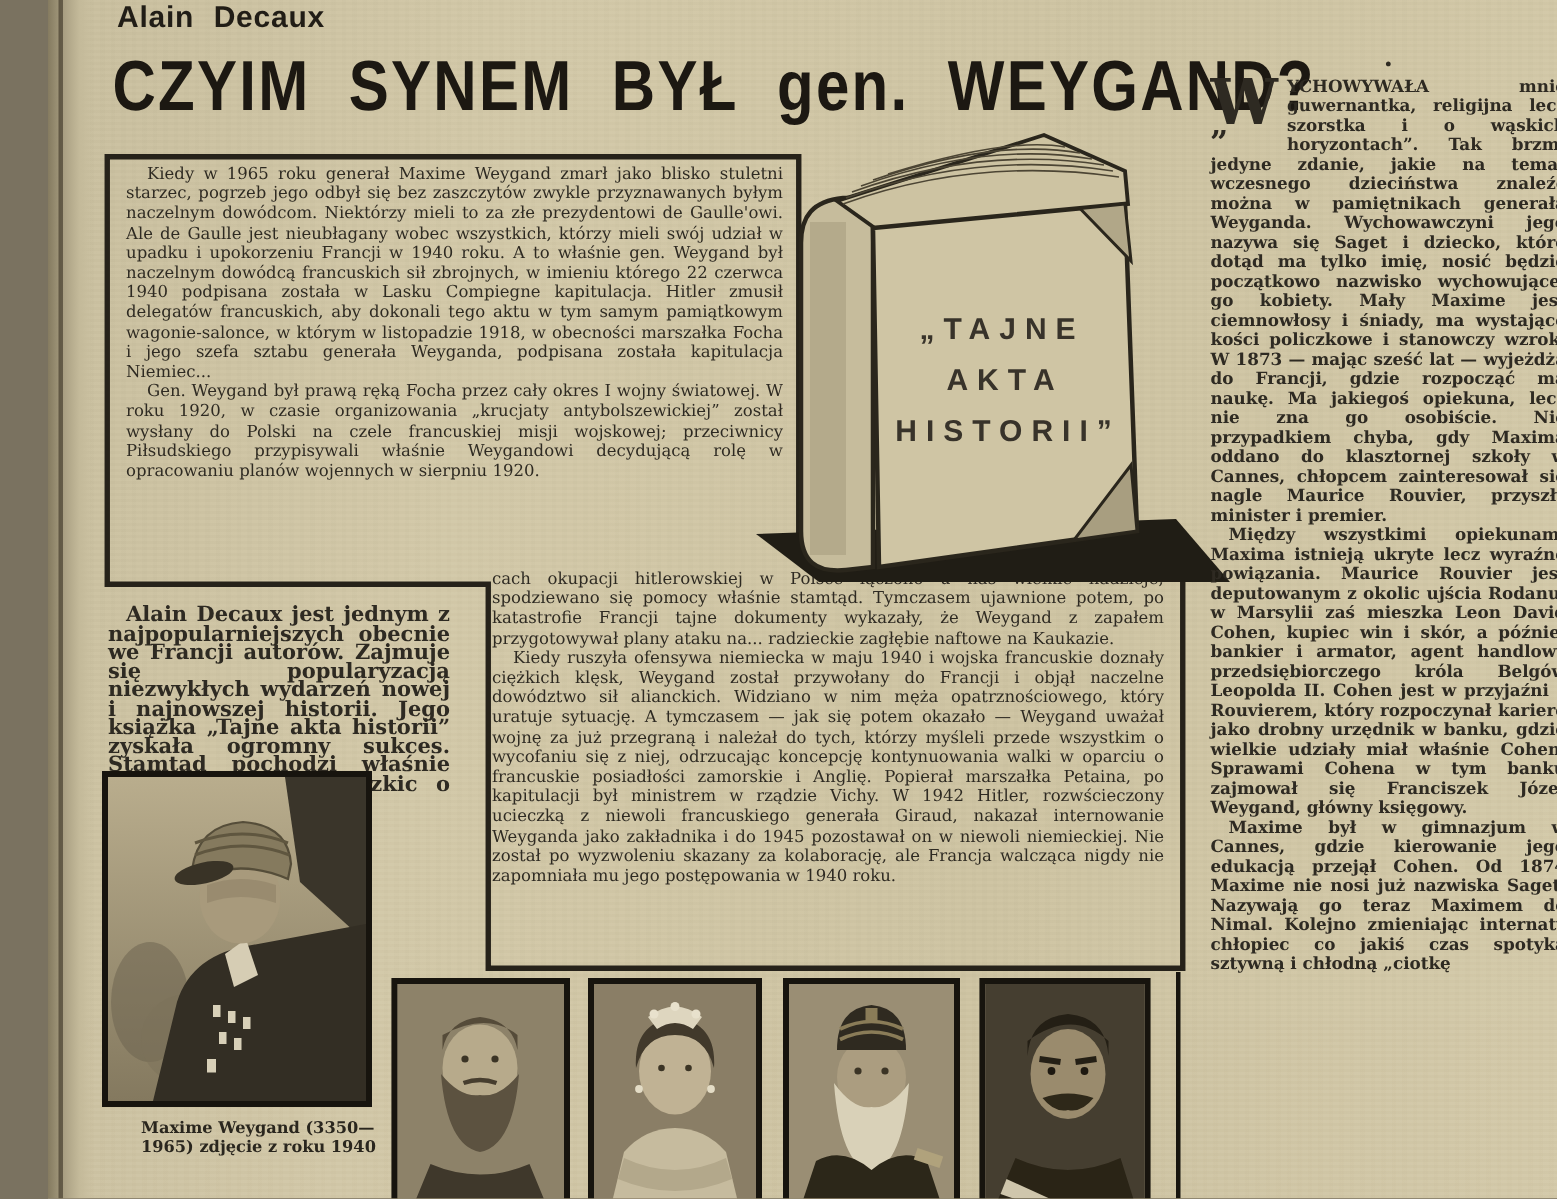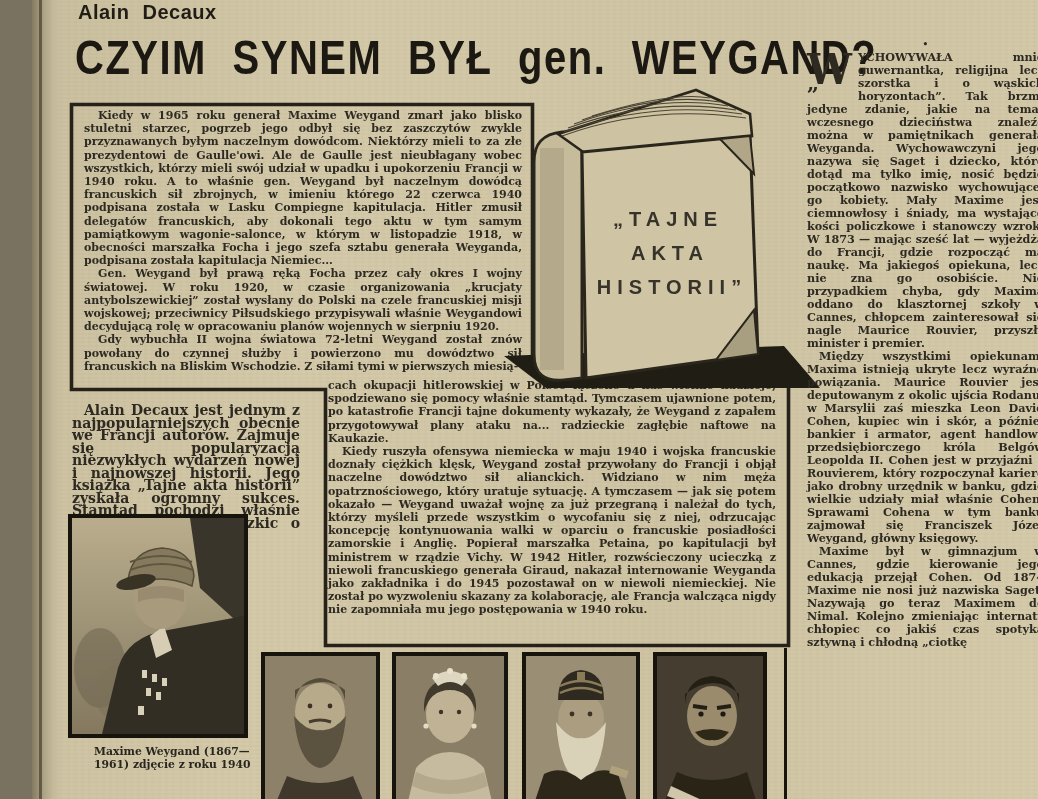--- a/index.html
+++ b/index.html
@@ -13,21 +13,21 @@
                repeating-linear-gradient(90deg,rgba(120,110,85,.04) 0 3px,rgba(255,250,230,.04) 3px 7px);}
   .scan-edge{position:absolute;left:0;top:0;width:30px;height:799px;
     background:linear-gradient(90deg,#857b60 0%,#a99f82 35%,#c4ba9a 70%,rgba(205,195,162,0) 100%);}
   .scan-edge .fold{position:absolute;left:7px;top:0;width:3px;height:100%;background:rgba(45,38,25,.55);}
   .author{position:absolute;left:46px;top:1px;font-family:"Liberation Sans",sans-serif;
     font-weight:700;font-size:20px;letter-spacing:.5px;word-spacing:7px;color:#211d16;}
   .headline{position:absolute;left:43px;top:32px;font-family:"Liberation Sans",sans-serif;
     font-weight:700;font-size:40px;letter-spacing:1.5px;word-spacing:13px;color:#1c1812;
     transform:scaleY(1.18);transform-origin:left top;white-space:nowrap;}
   .border-svg{position:absolute;left:0;top:0;}
-  .body-text{position:absolute;text-align:justify;font-weight:700;}
+  .body-text{position:absolute;text-align:justify;font-weight:400;}
   .body-text p{margin:0;text-indent:14px;}
   .body-text p.noindent{text-indent:0;}
   .blockA{left:52px;top:109px;width:438px;font-size:11px;line-height:13.2px;}
   .blockB{left:296px;top:379px;width:448px;font-size:11px;line-height:13.2px;}
   .sidebar-note{position:absolute;left:40px;top:404px;width:228px;font-size:14px;
     line-height:12.5px;font-weight:700;text-align:justify;}
   .sidebar-note p{margin:0;text-indent:12px;}
   .photo-frame{position:absolute;border:4px solid #17140e;box-sizing:border-box;background:#9a8f75;}
   .weygand{left:36px;top:514px;width:180px;height:224px;}
   .caption{position:absolute;left:62px;top:746px;width:178px;font-size:10.8px;line-height:12.8px;
@@ -58,21 +58,20 @@
   <div class="author">Alain Decaux</div>
   <div class="headline">CZYIM SYNEM BYŁ gen. WEYGAND?</div>
 
   <svg class="border-svg" width="1038" height="799" viewBox="0 0 1038 799">
     <path d="M39.5,104.5 L500.5,104.5 L500.5,368.5 L756.5,368.5 L756.5,645.5 L293.5,645.5 L293.5,389.5 L39.5,389.5 Z" fill="none" stroke="#26221a" stroke-width="3.6"></path>
   </svg>
 
   <div class="body-text blockA">
     <p>Kiedy w 1965 roku generał Maxime Weygand zmarł jako blisko stuletni starzec, pogrzeb jego odbył się bez zaszczytów zwykle przyznawanych byłym naczelnym dowódcom. Niektórzy mieli to za złe prezydentowi de Gaulle'owi. Ale de Gaulle jest nieubłagany wobec wszystkich, którzy mieli swój udział w upadku i upokorzeniu Francji w 1940 roku. A to właśnie gen. Weygand był naczelnym dowódcą francuskich sił zbrojnych, w imieniu którego 22 czerwca 1940 podpisana została w Lasku Compiegne kapitulacja. Hitler zmusił delegatów francuskich, aby dokonali tego aktu w tym samym pamiątkowym wagonie-salonce, w którym w listopadzie 1918, w obecności marszałka Focha i jego szefa sztabu generała Weyganda, podpisana została kapitulacja Niemiec...</p>
     <p>Gen. Weygand był prawą ręką Focha przez cały okres I wojny światowej. W roku 1920, w czasie organizowania „krucjaty antybolszewickiej” został wysłany do Polski na czele francuskiej misji wojskowej; przeciwnicy Piłsudskiego przypisywali właśnie Weygandowi decydującą rolę w opracowaniu planów wojennych w sierpniu 1920.</p>
-    <p>Gdy wybuchła II wojna światowa 72-letni Weygand został znów powołany do czynnej służby i powierzono mu dowództwo sił francuskich na Bliskim Wschodzie. Z siłami tymi w pierwszych miesią-</p>
   </div>
   <div class="body-text blockB">
     <p class="noindent">cach okupacji hitlerowskiej w Polsce łączono u nas wielkie nadzieje; spodziewano się pomocy właśnie stamtąd. Tymczasem ujawnione potem, po katastrofie Francji tajne dokumenty wykazały, że Weygand z zapałem przygotowywał plany ataku na... radzieckie zagłębie naftowe na Kaukazie.</p>
     <p>Kiedy ruszyła ofensywa niemiecka w maju 1940 i wojska francuskie doznały ciężkich klęsk, Weygand został przywołany do Francji i objął naczelne dowództwo sił alianckich. Widziano w nim męża opatrznościowego, który uratuje sytuację. A tymczasem — jak się potem okazało — Weygand uważał wojnę za już przegraną i należał do tych, którzy myśleli przede wszystkim o wycofaniu się z niej, odrzucając koncepcję kontynuowania walki w oparciu o francuskie posiadłości zamorskie i Anglię. Popierał marszałka Petaina, po kapitulacji był ministrem w rządzie Vichy. W 1942 Hitler, rozwścieczony ucieczką z niewoli francuskiego generała Giraud, nakazał internowanie Weyganda jako zakładnika i do 1945 pozostawał on w niewoli niemieckiej. Nie został po wyzwoleniu skazany za kolaborację, ale Francja walcząca nigdy nie zapomniała mu jego postępowania w 1940 roku.</p>
   </div>
 
   <div class="sidebar-note">
     <p>Alain Decaux jest jednym z najpopularniejszych obecnie we Francji autorów. Zajmuje się popularyzacją niezwykłych wydarzeń nowej i najnowszej historii. Jego książka „Tajne akta historii” zyskała ogromny sukces. Stamtąd pochodzi właśnie drukowany poniżej szkic o gen. Weygandzie.</p>
   </div>
 
@@ -124,21 +123,21 @@
       <g fill="#d8d0b8">
         <rect x="70" y="152" width="5" height="8"></rect>
           <rect x="80" y="156" width="5" height="8"></rect>
         <rect x="90" y="160" width="5" height="8"></rect>
           <rect x="74" y="170" width="5" height="8"></rect>
         <rect x="84" y="174" width="5" height="8"></rect>
           <rect x="66" y="188" width="6" height="9"></rect>
       </g>
     </svg>
   </div>
-  <div class="caption">Maxime Weygand (1867— 1961) zdjęcie z roku 1940</div>
+  <div class="caption">Maxime Weygand (3350— 1965) zdjęcie z roku 1940</div>
 
   <div class="portraits">
     <div class="photo-frame p1">
       <svg width="111" height="154" viewBox="0 0 111 154">
         <rect width="111" height="154" fill="#998d72"></rect>
         <rect width="111" height="154" fill="#6d6450" opacity=".25"></rect>
         <ellipse cx="55" cy="56" rx="25" ry="29" fill="#b7aa8b"></ellipse>
         <path d="M30,44 Q34,24 55,22 Q76,24 80,44 L80,34 Q60,18 30,34 Z" fill="#554b39"></path>
         <path d="M29,60 Q33,108 55,112 Q77,108 81,60 Q68,76 55,74 Q42,76 29,60 Z" fill="#5c5240"></path>
         <path d="M44,66 Q55,62 66,66" stroke="#463d2e" stroke-width="3" fill="none"></path>

